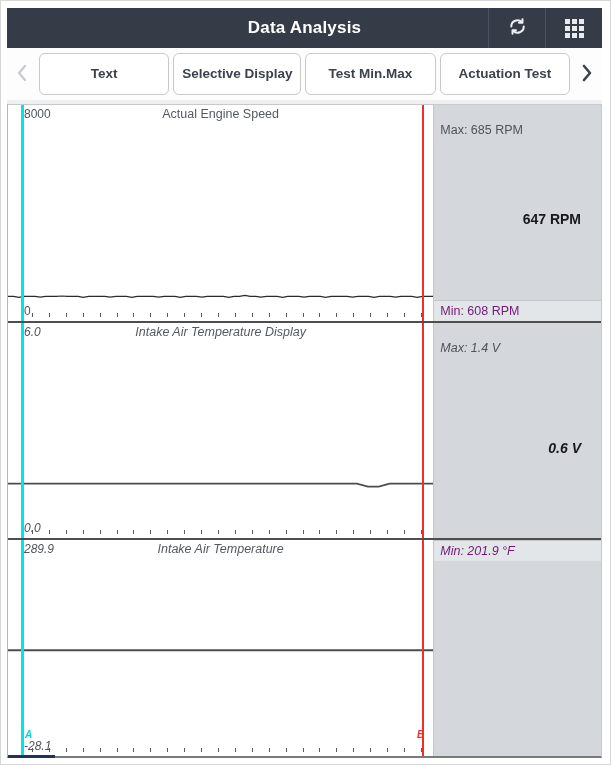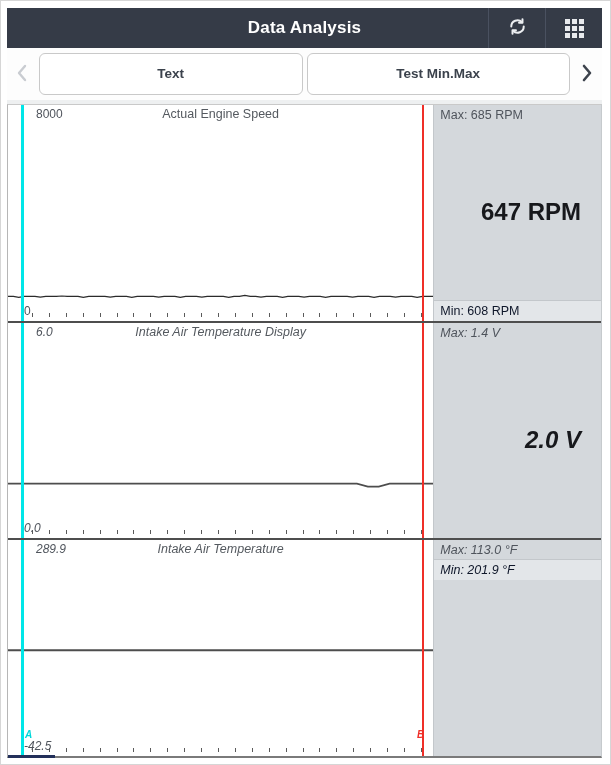--- a/index.html
+++ b/index.html
@@ -49,48 +49,48 @@
     border-left:1px solid #b6b6b6; border-top:1px solid #c9c9c9;
     border-right:1px solid #c6cacd; border-bottom:2px solid #7a7a7a;
   }
   .chart-row { flex:1 1 0; display:flex; position:relative; min-height:0; }
   .chart-row + .chart-row { border-top:2px solid #4e4e4e;font-style:italic; }
   .plot { position:relative; width:426px; background:#ffffff; overflow:hidden; }
   .plot-title {
     position:absolute; top:2px; left:0; right:0; text-align:center;
     font-size:12.5px; color:#54595f;
   }
-  .scale-max { position:absolute; top:2px; left:28px; font-size:12px; color:#4f545c; }
+  .scale-max { position:absolute; top:2px; left:16px; font-size:12px; color:#4f545c; }
   .scale-min { position:absolute; bottom:3px; left:16px; font-size:12px; color:#4f545c; }
   svg.wave { position:absolute; left:0; right:0; top:6px; bottom:8px; width:100%; height:calc(100% - 14px); display:block; }
   .ticks {
     position:absolute; left:24px; width:390px; bottom:4px; height:4px;
     display:flex; justify-content:space-between; align-items:flex-end;
   }
   .ticks span { width:1px; height:4px; background:#5a5a5a; }
   .cursor { position:absolute; top:0; bottom:0; }
   .cursor-a { left:13px; width:3px; background:#00e6e8; cursor:ew-resize; }
   .cursor-b { left:414px; width:2px; background:#ef2f28; cursor:ew-resize; }
   .cursor-letter { position:absolute; bottom:16px; font-size:10px; font-weight:bold; }
   .cursor-letter.a { left:17px; color:#00d8da; }
   .cursor-letter.b { left:409px; color:#ef2f28; }
 
   .panel {
     width:168px; background:#d4d8dc; display:flex; flex-direction:column;
     border-left:1px solid #c3c7cb;
   }
-  .panel .max-label { padding:3px 2px 2px 6px; font-size:12.5px; color:#4f545c; }
+  .panel .max-label { padding:18px 2px 2px 6px; font-size:12.5px; color:#4f545c; }
   .panel .big-value {
     flex:1; display:flex; align-items:center; justify-content:flex-end;
-    padding-right:20px; font-size:24px; font-weight:bold; color:#17181c;
+    padding-right:20px; font-size:14px; font-weight:bold; color:#17181c;
   }
   .panel .min-label {
     flex:0 0 21px; background:#e3e6e9; border-top:1px solid #c3c7cb;
     display:flex; align-items:center; padding-left:6px;
-    font-size:12.5px; color:#0f172a;
+    font-size:12.5px; color:#701a75;
   }
   .hscroll-thumb {
     position:absolute; left:0; bottom:-2px; width:47px; height:3px;
     background:#23305a; z-index:5; cursor:grab;
   }
 </style>
 </head>
 <body>
 
 <div class="window">
@@ -125,21 +125,23 @@
 
     <div class="toolbar">
       <button class="chev prev">
         <span>
           <svg width="14" height="20" viewBox="0 0 14 20" fill="none" stroke="currentColor" stroke-width="2.4" stroke-linecap="round" stroke-linejoin="round">
               <polyline points="10,3 4,10 10,17"></polyline>
             </svg>
         </span>
       </button>
       <button class="tb-btn">Text</button>
+      <button class="tb-btn" style="max-width:128px">Selective Display</button>
       <button class="tb-btn">Test Min.Max</button>
+      <button class="tb-btn">Actuation Test</button>
       <button class="chev next">
         <span>
           <svg width="14" height="20" viewBox="0 0 14 20" fill="none" stroke="currentColor" stroke-width="2.6" stroke-linecap="round" stroke-linejoin="round">
               <polyline points="4,3 10,10 4,17"></polyline>
             </svg>
         </span>
       </button>
     </div>
 
     <div class="charts">
@@ -220,21 +222,21 @@
               <span></span>
               <span></span>
               <span></span>
             </div>
           <div class="scale-min">0.0</div>
           <div class="cursor cursor-a"></div>
           <div class="cursor cursor-b"></div>
         </div>
         <div class="panel">
           <div class="max-label">Max: 1.4 V</div>
-          <div class="big-value">2.0 V</div>
+          <div class="big-value">0.6 V</div>
         </div>
       </div>
 
       <div class="chart-row">
         <div class="plot">
           <div class="scale-max">289.9</div>
           <div class="plot-title">Intake Air Temperature</div>
           <svg class="wave" preserveAspectRatio="none" viewBox="0 0 425 202">
               <polyline points="0.0,104.5 10.9,104.5 21.8,104.5 32.7,104.5 43.6,104.5 54.5,104.5 65.4,104.5 76.3,104.5 87.2,104.5 98.1,104.5 109.0,104.5 119.9,104.5 130.8,104.5 141.7,104.5 152.6,104.5 163.5,104.5 174.4,104.5 185.3,104.5 196.2,104.5 207.1,104.5 217.9,104.5 228.8,104.5 239.7,104.5 250.6,104.5 261.5,104.5 272.4,104.5 283.3,104.5 294.2,104.5 305.1,104.5 316.0,104.5 326.9,104.5 337.8,104.5 348.7,104.5 359.6,104.5 370.5,104.5 381.4,104.5 392.3,104.5 403.2,104.5 414.1,104.5 425.0,104.5" fill="none" stroke="#4d4d4d" stroke-width="2"></polyline>
             </svg>
@@ -257,28 +259,27 @@
               <span></span>
               <span></span>
               <span></span>
               <span></span>
               <span></span>
               <span></span>
               <span></span>
               <span></span>
               <span></span>
             </div>
-          <div class="scale-min">-42.5</div>
+          <div class="scale-min">-28.1</div>
           <div class="cursor-letter a">A</div>
           <div class="cursor-letter b">B</div>
           <div class="cursor cursor-a"></div>
           <div class="cursor cursor-b"></div>
         </div>
         <div class="panel">
-          <div class="max-label">Max: 113.0 °F</div>
           <div class="min-label">Min: 201.9 °F</div>
         </div>
       </div>
 
       <div class="hscroll-thumb"></div>
     </div>
 
   </div>
 </div>
 

